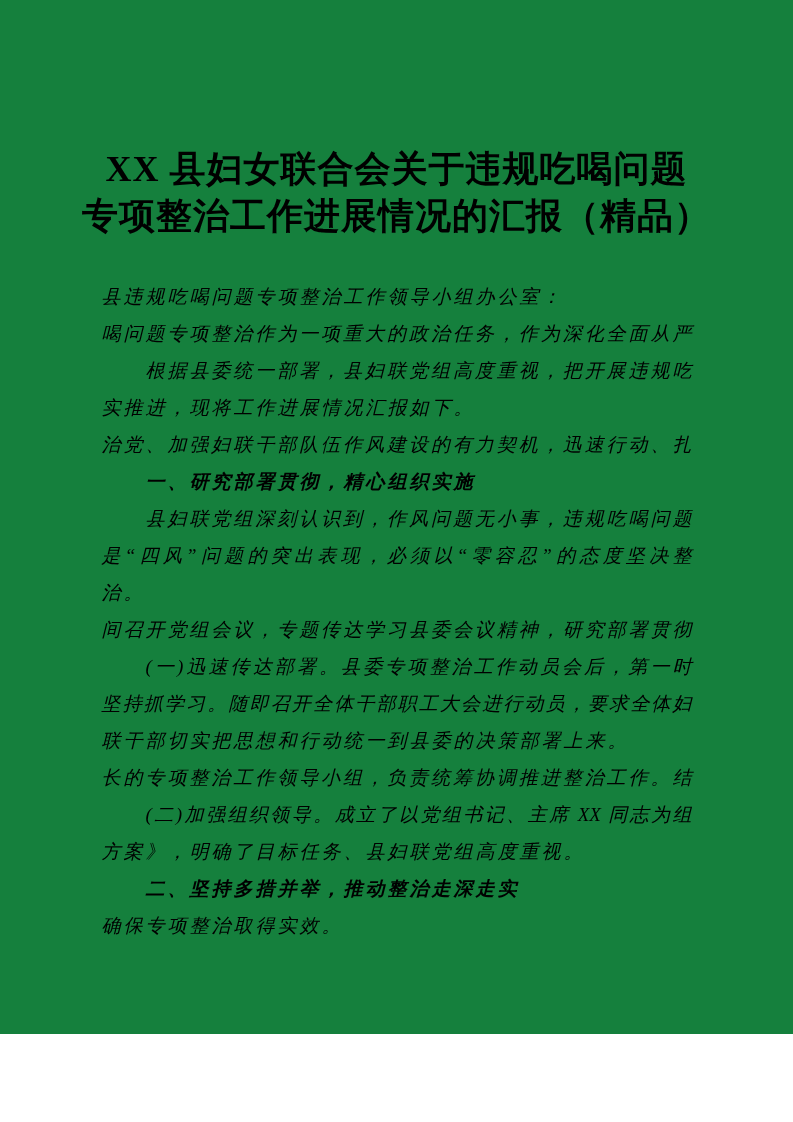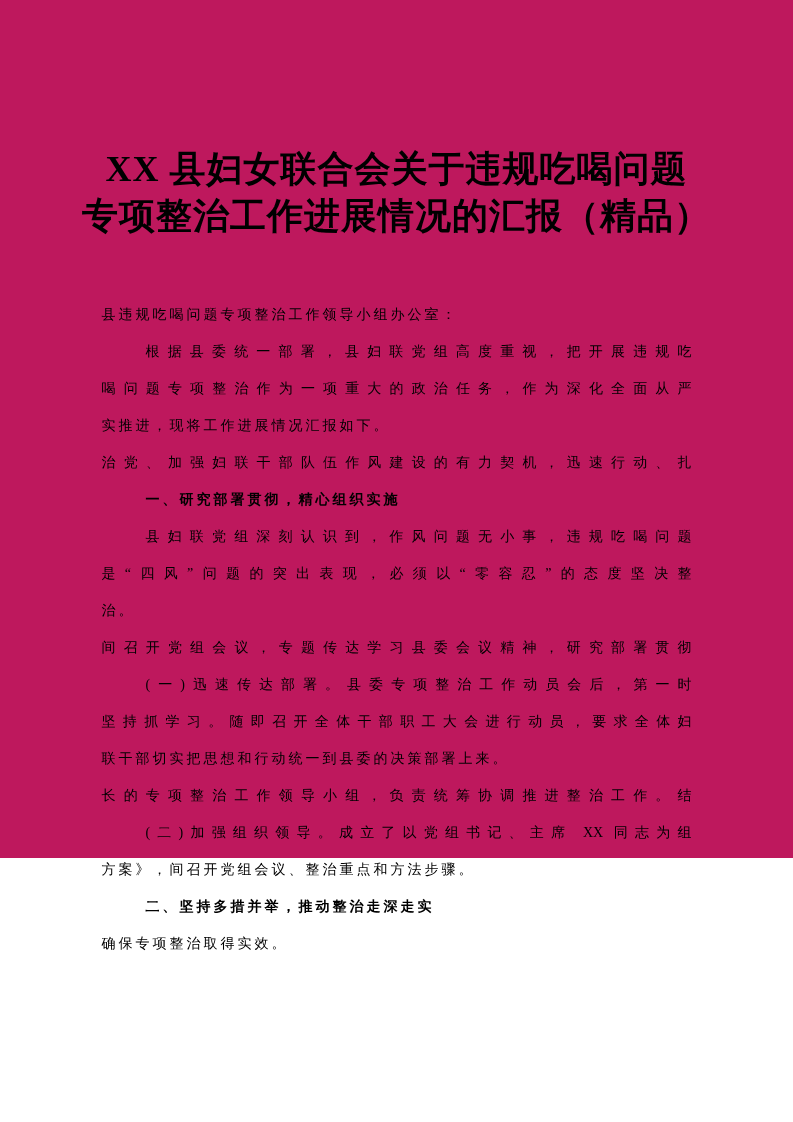--- a/index.html
+++ b/index.html
@@ -10,41 +10,42 @@
     width: 793px;
     height: 1122px;
     background: #ffffff;
     color: #000000;
     font-family: "Liberation Serif", "DejaVu Serif", serif;
     overflow: hidden;
   }
   .page {
     position: relative;
     width: 793px;
-    height: 858px;
-    background: #be185d;
+    height: 1034px;
+    background: #15803d;
     box-sizing: border-box;
   }
   .title {
     margin: 0;
     padding-top: 146px;
     text-align: center;
     font-size: 36px;
     font-weight: bold;
     line-height: 47px;
     letter-spacing: 1px;
   }
   .title-line {
     display: block;
   }
   .doc-body {
     width: 590px;
-    margin: 56px auto 0 auto;
-    font-size: 14px;
+    margin: 38px auto 0 auto;
+    font-size: 19px;
     line-height: 37px;
+    font-style: italic;
   }
   .line {
     margin: 0;
     padding: 0;
     letter-spacing: 3px;
     text-align: left;
   }
   .line.stretch {
     letter-spacing: normal;
     text-align: justify;
@@ -60,31 +61,31 @@
 </head>
 <body>
 
 <div class="page">
   <h1 class="title">
     <span class="title-line">XX 县妇女联合会关于违规吃喝问题</span>
     <span class="title-line">专项整治工作进展情况的汇报（精品）</span>
   </h1>
   <div class="doc-body">
       <p class="line">县违规吃喝问题专项整治工作领导小组办公室：</p>
+      <p class="line stretch">喝问题专项整治作为一项重大的政治任务，作为深化全面从严</p>
       <p class="line indent stretch">根据县委统一部署，县妇联党组高度重视，把开展违规吃</p>
-      <p class="line stretch">喝问题专项整治作为一项重大的政治任务，作为深化全面从严</p>
       <p class="line">实推进，现将工作进展情况汇报如下。</p>
       <p class="line stretch">治党、加强妇联干部队伍作风建设的有力契机，迅速行动、扎</p>
       <p class="line indent heading">一、研究部署贯彻，精心组织实施</p>
       <p class="line indent stretch">县妇联党组深刻认识到，作风问题无小事，违规吃喝问题</p>
       <p class="line stretch">是“四风”问题的突出表现，必须以“零容忍”的态度坚决整</p>
       <p class="line">治。</p>
       <p class="line stretch">间召开党组会议，专题传达学习县委会议精神，研究部署贯彻</p>
       <p class="line indent stretch">(一)迅速传达部署。县委专项整治工作动员会后，第一时</p>
       <p class="line stretch">坚持抓学习。随即召开全体干部职工大会进行动员，要求全体妇</p>
       <p class="line">联干部切实把思想和行动统一到县委的决策部署上来。</p>
       <p class="line stretch">长的专项整治工作领导小组，负责统筹协调推进整治工作。结</p>
       <p class="line indent stretch">(二)加强组织领导。成立了以党组书记、主席 XX 同志为组</p>
-      <p class="line">方案》，间召开党组会议、整治重点和方法步骤。</p>
+      <p class="line">方案》，明确了目标任务、县妇联党组高度重视。</p>
       <p class="line indent heading">二、坚持多措并举，推动整治走深走实</p>
       <p class="line">确保专项整治取得实效。</p>
     </div>
 </div>
 
 </body></html>

